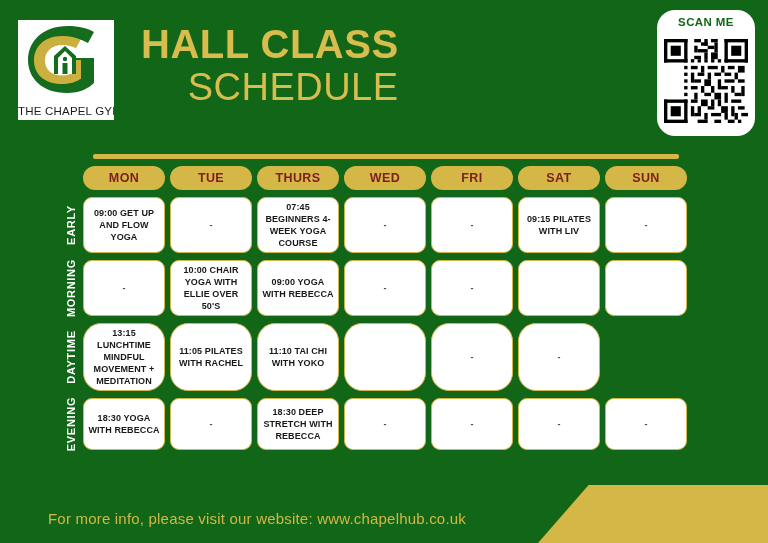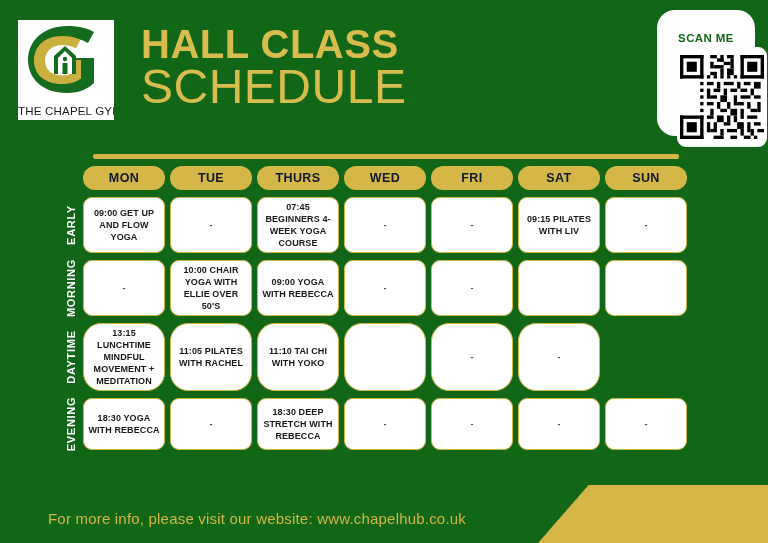--- a/index.html
+++ b/index.html
@@ -61,38 +61,38 @@
     top: 22px;
   }
   .title-main {
     font-size: 40px;
     font-weight: bold;
     color: #D9BC4E;
     letter-spacing: 0.5px;
     line-height: 44px;
   }
   .title-sub {
-    font-size: 48px;
+    font-size: 38px;
     font-weight: 400;
     color: #D9BC4E;
     letter-spacing: 0.5px;
     line-height: 42px;
     text-align: right;
   }
 
   
   .qr-panel {
     position: absolute;
     right: 13px;
     top: 10px;
     width: 98px;
     height: 126px;
     background: #ffffff;
     border-radius: 18px;
-    padding: 20px;
+    padding: 4px;
   }
   .qr-label {
     text-align: center;
     font-size: 11.5px;
     font-weight: bold;
     color: #116617;
     letter-spacing: 0.4px;
     line-height: 16px;
     height: 17px;
   }
@@ -136,21 +136,21 @@
     display: grid;
     grid-template-columns: repeat(7, 1fr);
     gap: 5px;
     height: 24px;
     margin-bottom: 7px;
   }
 
   .day-pill {
     background: #D4B747;
     border-radius: 13px;
-    color: #0f172a;
+    color: #7f1d1d;
     font-size: 12.5px;
     font-weight: bold;
     letter-spacing: 0.4px;
     display: flex;
     align-items: center;
     justify-content: center;
   }
 
   .sched-row {
     display: grid;

